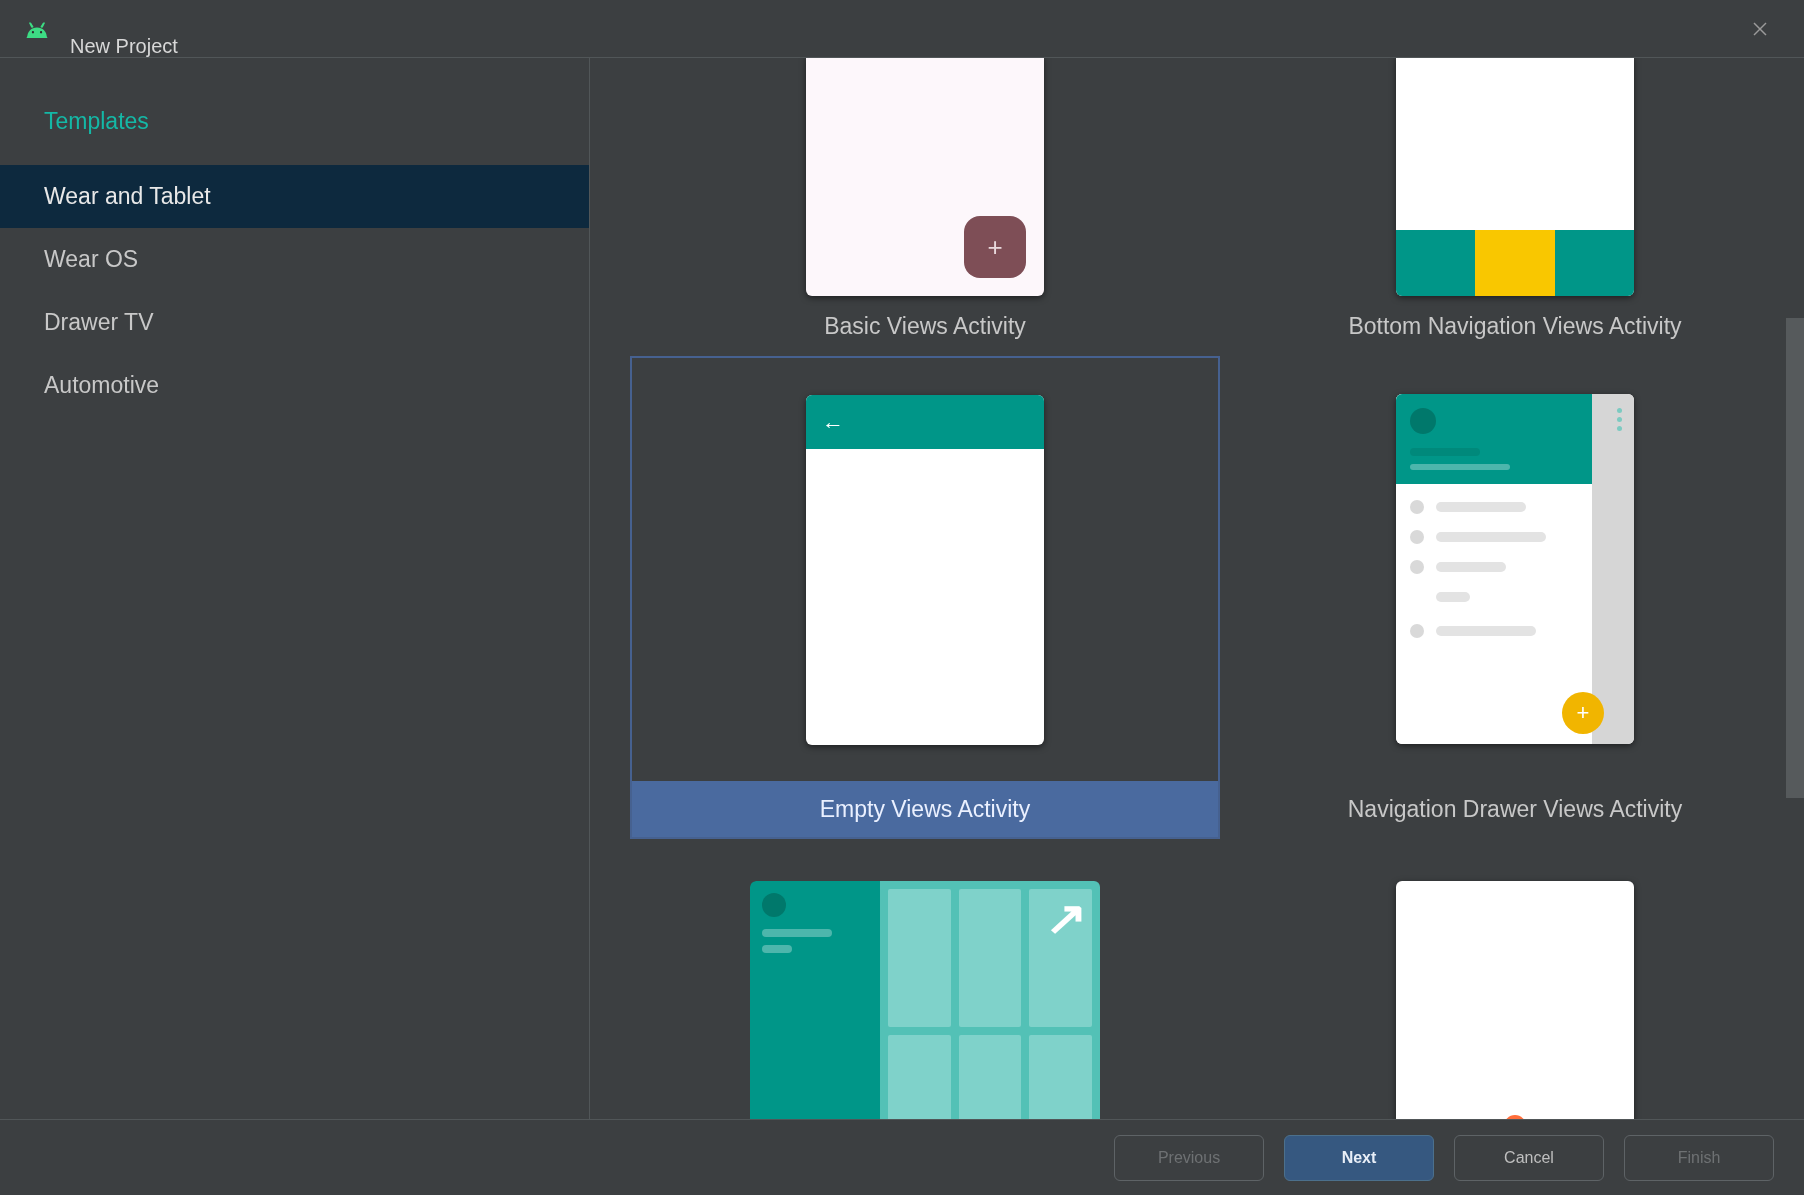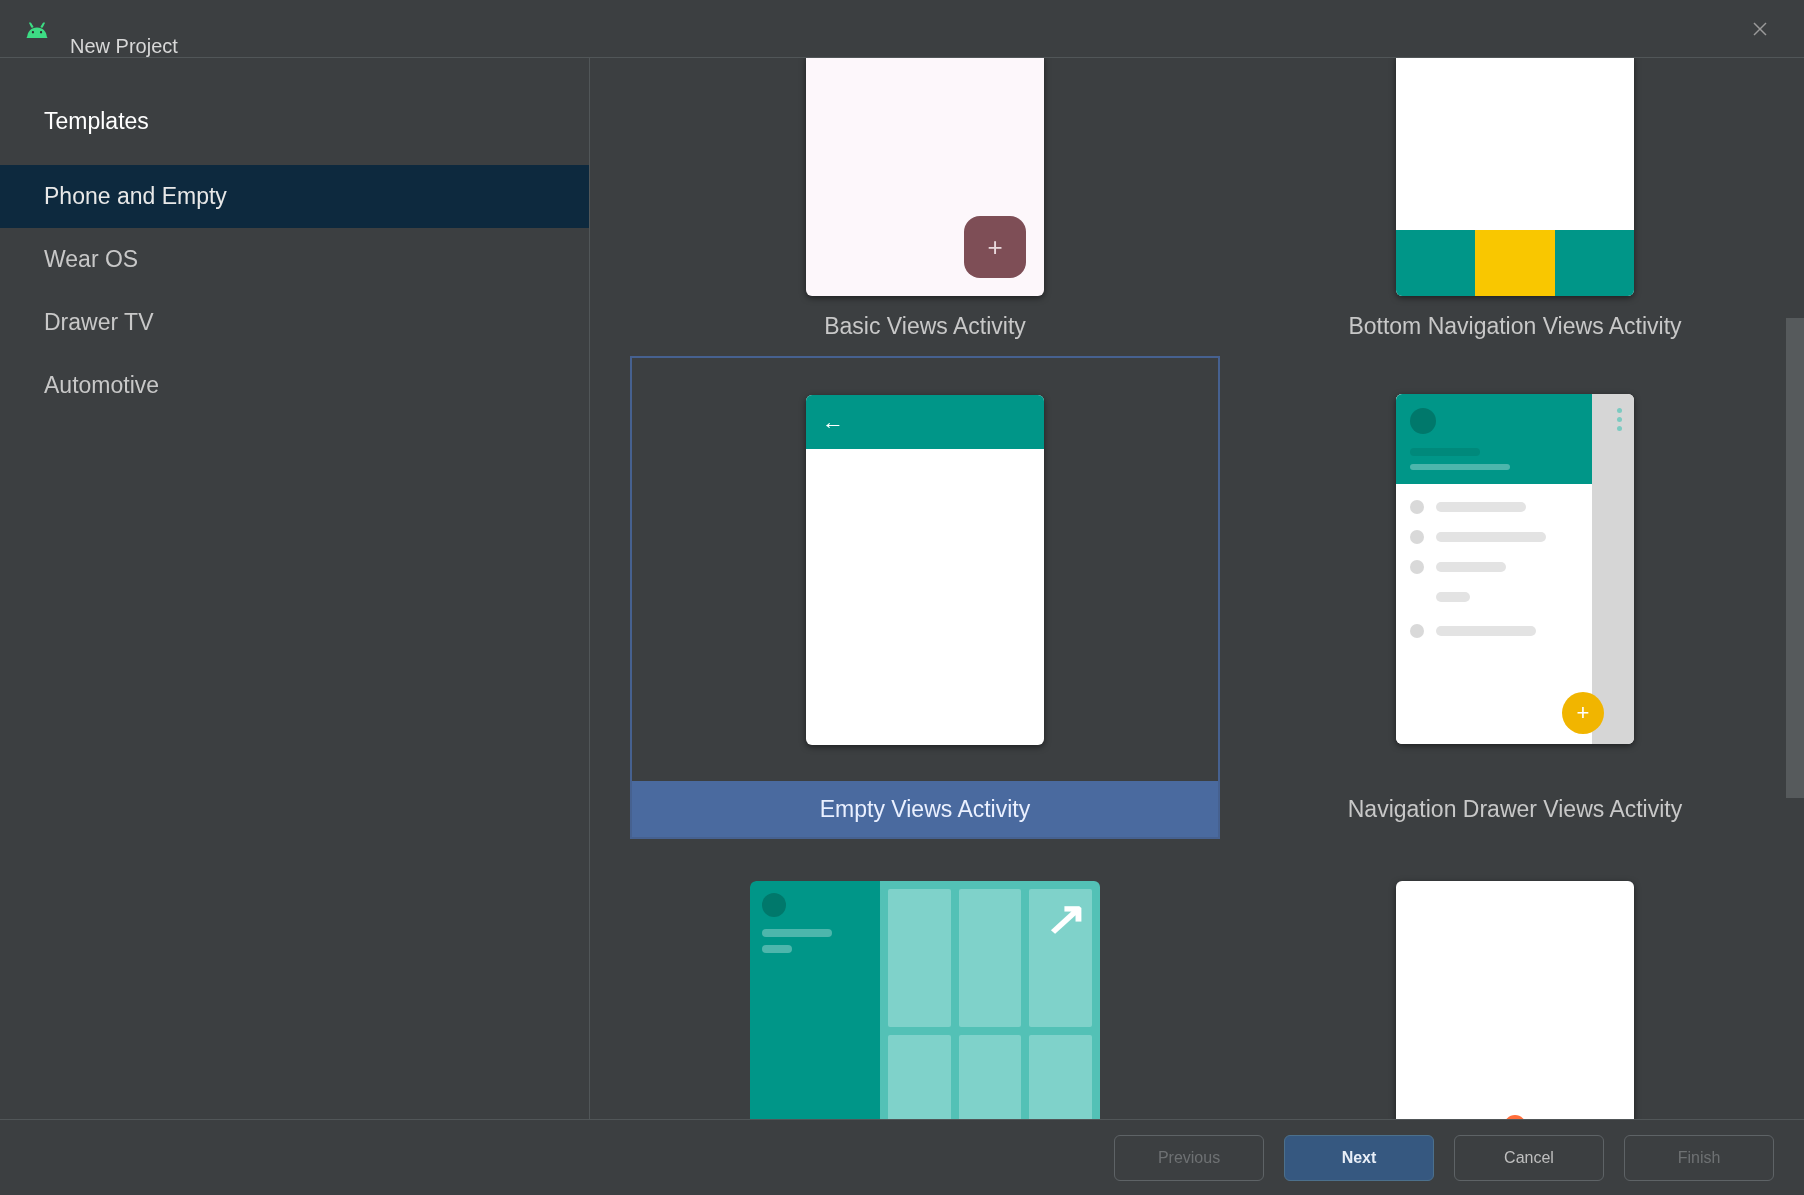--- a/index.html
+++ b/index.html
@@ -49,21 +49,21 @@
   }
   .sidebar {
     width: 590px;
     flex: 0 0 590px;
     border-right: 1px solid #515658;
     padding-top: 40px;
   }
   .sidebar-heading {
     padding: 10px 44px 30px;
     font-size: 23px;
-    color: #ffffff;
+    color: #14b8a6;
   }
   .sidebar-item {
     padding: 18px 44px;
     font-size: 23px;
     color: #c8c8c8;
     cursor: pointer;
   }
   .sidebar-item.active {
     background: #0d293e;
     color: #e8e8e8;
@@ -305,21 +305,21 @@
         <line x1="13" y1="1" x2="1" y2="13" stroke="#9a9a9a" stroke-width="1.5"></line>
       </svg>
     </div>
   </div>
 
   <div class="body">
 
     <div class="sidebar">
       <div class="sidebar-heading">Templates</div>
       <div class="sidebar-item active">
-        <span>Phone and Empty</span>
+        <span>Wear and Tablet</span>
       </div>
       <div class="sidebar-item">
         <span>Wear OS</span>
       </div>
       <div class="sidebar-item">
         <span>Drawer TV</span>
       </div>
       <div class="sidebar-item">
         <span>Automotive</span>
       </div>

